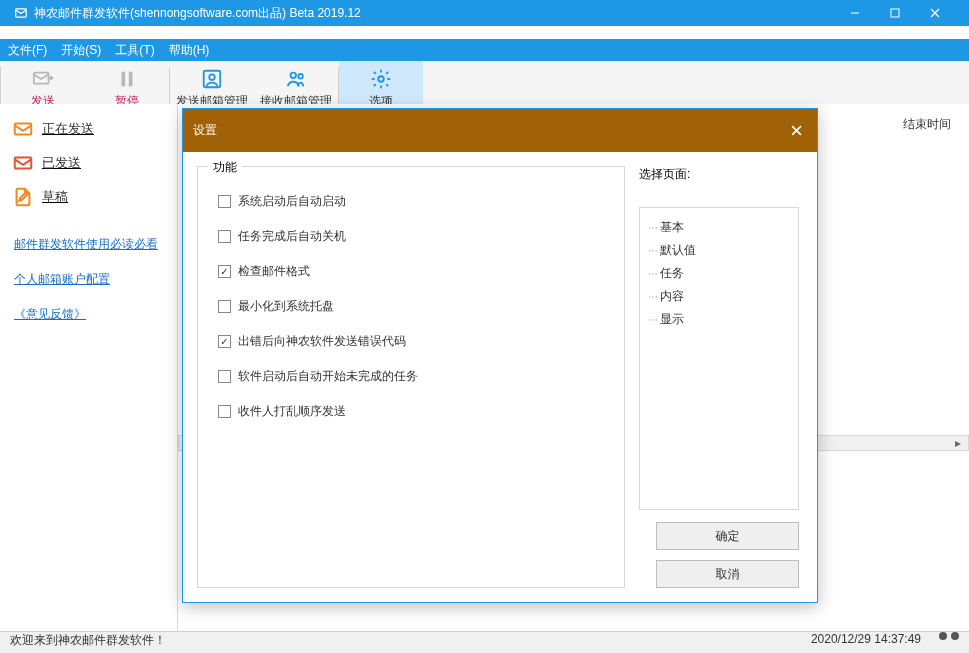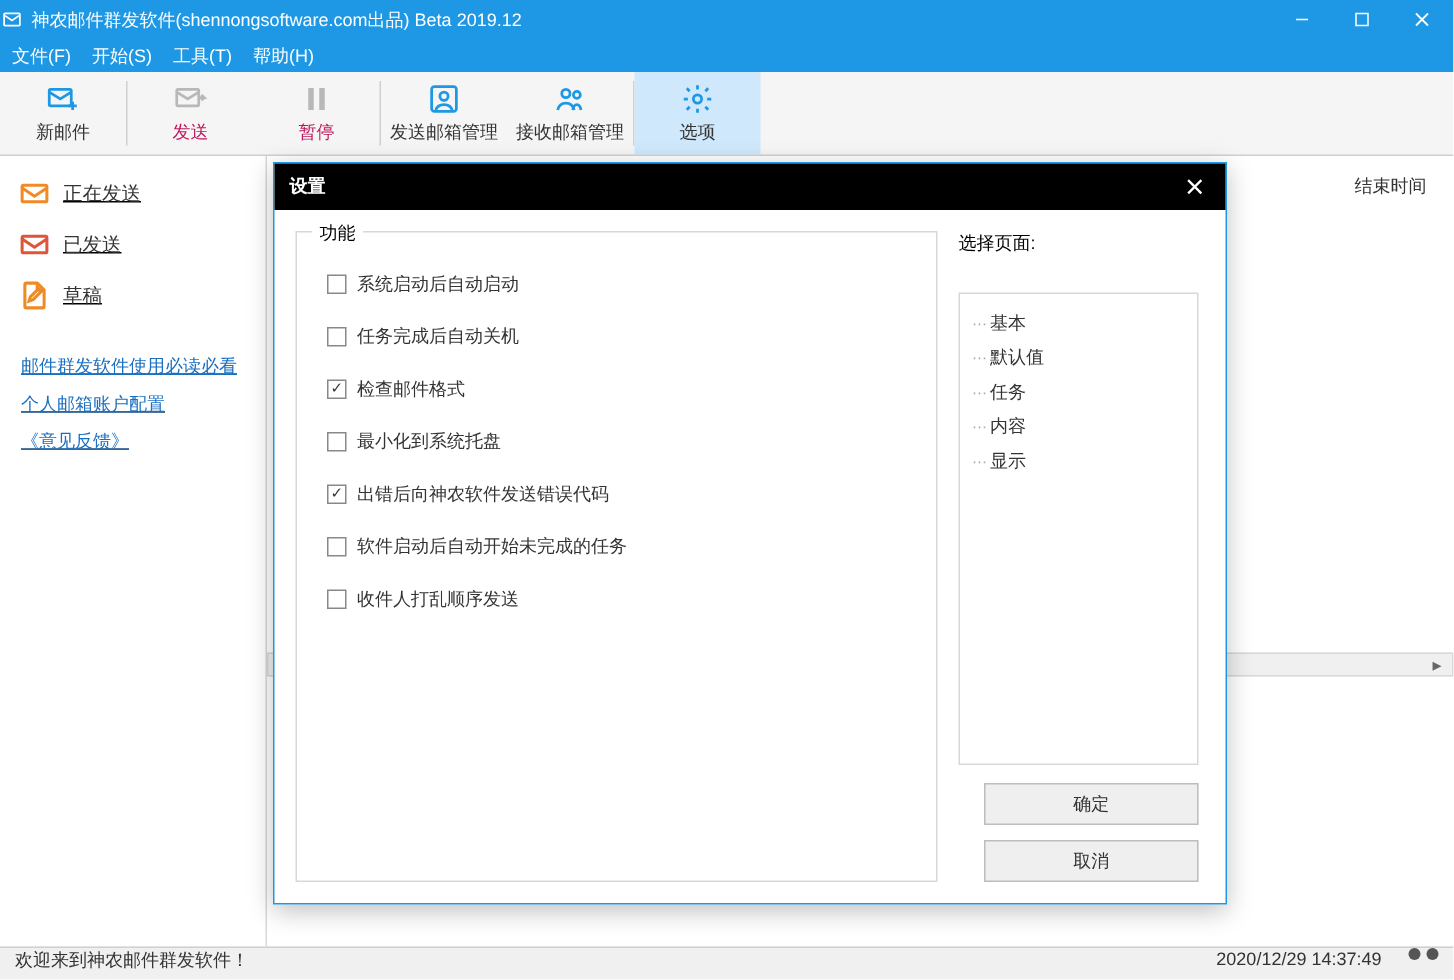--- a/index.html
+++ b/index.html
@@ -1,53 +1,53 @@
 <!DOCTYPE html>
 <html><head>
 <meta charset="utf-8">
 <style>
 * { margin: 0; padding: 0; box-sizing: border-box; }
 body { font-family: "Microsoft YaHei", Tahoma, sans-serif; font-size: 12px; background: #fff; overflow: hidden; width: 969px; height: 653px; position: relative; }
 
-.titlebar { height: 26px; background: #1e98e4; color: #fff; display: flex; align-items: center; padding: 0 1px; }
+.titlebar { height: 26px; background: #1e98e4; color: #fff; display: flex; align-items: center; padding: 0 14px; }
 .titlebar .app-icon { width: 14px; height: 14px; margin-right: 6px; }
 .titlebar .title { flex: 1; font-size: 12px; }
 .titlebar .win-btns { display: flex; }
 .titlebar .win-btn { width: 40px; height: 26px; display: flex; align-items: center; justify-content: center; color: #fff; }
 
-.menubar { height: 22px; background: #1e98e4; display: flex; align-items: center; padding: 0 8px; color: #fff; font-size: 12px; gap: 14px; }
+.menubar { height: 22px; background: #1e98e4; display: flex; align-items: center; padding: 0 8px; color: #fff; font-size: 12px; gap: 14px; margin-top: 13px; }
 .menubar span { cursor: default; }
 
 .toolbar { height: 56px; background: #f5f5f5; border-bottom: 1px solid #d0d0d0; display: flex; }
 .tool-item { width: 84px; display: flex; flex-direction: column; align-items: center; justify-content: center; gap: 3px; font-size: 12px; color: #333; position: relative; }
 .tool-item.disabled { color: #be185d; }
 .tool-item.active { background: #cfe8fb; }
 .tool-sep { width: 1px; background: #d0d0d0; margin: 6px 0; }
 .tool-icon { width: 22px; height: 22px; }
 
 .main { position: absolute; top: 104px; bottom: 22px; left: 0; right: 0; display: flex; }
 .sidebar { width: 178px; border-right: 1px solid #d8d8d8; background: #fff; padding: 8px 0; text-decoration: underline; }
 .side-item { display: flex; align-items: center; gap: 8px; padding: 6px 12px; font-size: 13px; color: #333; }
 .side-icon { width: 22px; height: 22px; flex-shrink: 0; }
-.side-links { padding: 22px 14px 0; display: flex; flex-direction: column; gap: 8px; }
+.side-links { padding: 22px 14px 0; display: flex; flex-direction: column; gap: 18px; }
 .side-links a { color: #1a6fc0; text-decoration: underline; font-size: 12px; }
 
 .content { flex: 1; position: relative; background: #fff; }
 .content-header { position: absolute; top: 12px; right: 18px; font-size: 12px; color: #333; }
 .hscroll { position: absolute; left: 0; right: 0; bottom: 180px; height: 16px; background: #f0f0f0; border: 1px solid #d8d8d8; display: flex; align-items: center; }
 .hscroll .thumb { margin-left: auto; width: 20px; height: 14px; display:flex; align-items:center; justify-content:center; color:#666; }
 
 .statusbar { position: absolute; bottom: 0; left: 0; right: 0; height: 22px; background: #f0f0f0; border-top: 1px solid #d0d0d0; display: flex; align-items: flex-start; padding: 0 10px; font-size: 12px; color: #333; }
 .statusbar .sp { flex: 1; }
 .status-dots { display: flex; gap: 4px; margin-left: 18px; }
 .status-dots span { width: 8px; height: 8px; background: #555; border-radius: 50%; }
 
 
 .dialog { position: absolute; left: 182px; top: 108px; width: 636px; height: 495px; background: #fff; border: 1px solid #1e98e4; box-shadow: 0 4px 16px rgba(0,0,0,.25); display: flex; flex-direction: column; }
-.dlg-title { height: 31px; background: #000000; color: #fff; display: flex; align-items: center; padding: 0 10px; font-size: 12px; font-weight: bold; }
+.dlg-title { height: 43px; background: #a16207; color: #fff; display: flex; align-items: center; padding: 0 10px; font-size: 12px; }
 .dlg-title .close { margin-left: auto; width: 22px; height: 22px; display:flex; align-items:center; justify-content:center; }
 .dlg-body { flex: 1; display: flex; padding: 14px 18px 14px 14px; gap: 14px; }
 .dlg-left { flex: 1; border: 1px solid #d8d8d8; position: relative; padding: 18px 20px; font-family: Liberation Serif, serif; }
 .dlg-left .grp-label { position: absolute; top: -8px; left: 10px; background: #fff; padding: 0 5px; font-size: 12px; }
 .chk-row { display: flex; align-items: center; gap: 7px; margin: 8px 0 18px; font-size: 12px; color: #333; }
 .chk { width: 13px; height: 13px; border: 1px solid #888; display:flex; align-items:center; justify-content:center; }
 .chk.checked::after { content: "✓"; font-size: 10px; line-height: 1; color: #333; }
 
 .dlg-right { width: 160px; display: flex; flex-direction: column; }
 .dlg-right .lbl { font-size: 12px; margin-bottom: 24px; }
@@ -87,29 +87,20 @@
 </div>
 
 <div class="menubar">
   <span>文件(F)</span>
   <span>开始(S)</span>
   <span>工具(T)</span>
   <span>帮助(H)</span>
 </div>
 
 <div class="toolbar">
-  <div class="tool-item">
-    <svg class="tool-icon" viewBox="0 0 24 24" fill="none" stroke="#1e98e4" stroke-width="2">
-        <rect x="2" y="5" width="16" height="12" rx="1"></rect>
-        <path d="M2 7l8 5 8-5"></path>
-        <line x1="19" y1="14" x2="19" y2="20"></line>
-        <line x1="16" y1="17" x2="22" y2="17"></line>
-      </svg>
-    <span>新邮件</span>
-  </div>
   <div class="tool-sep"></div>
   <div class="tool-item disabled">
     <svg class="tool-icon" viewBox="0 0 24 24" fill="none" stroke="#b8b8b8" stroke-width="2">
         <rect x="2" y="5" width="16" height="12" rx="1"></rect>
         <path d="M2 7l8 5 8-5"></path>
         <path d="M18 11l4 0-2-2m2 2l-2 2"></path>
       </svg>
     <span>发送</span>
   </div>
   <div class="tool-item disabled">

